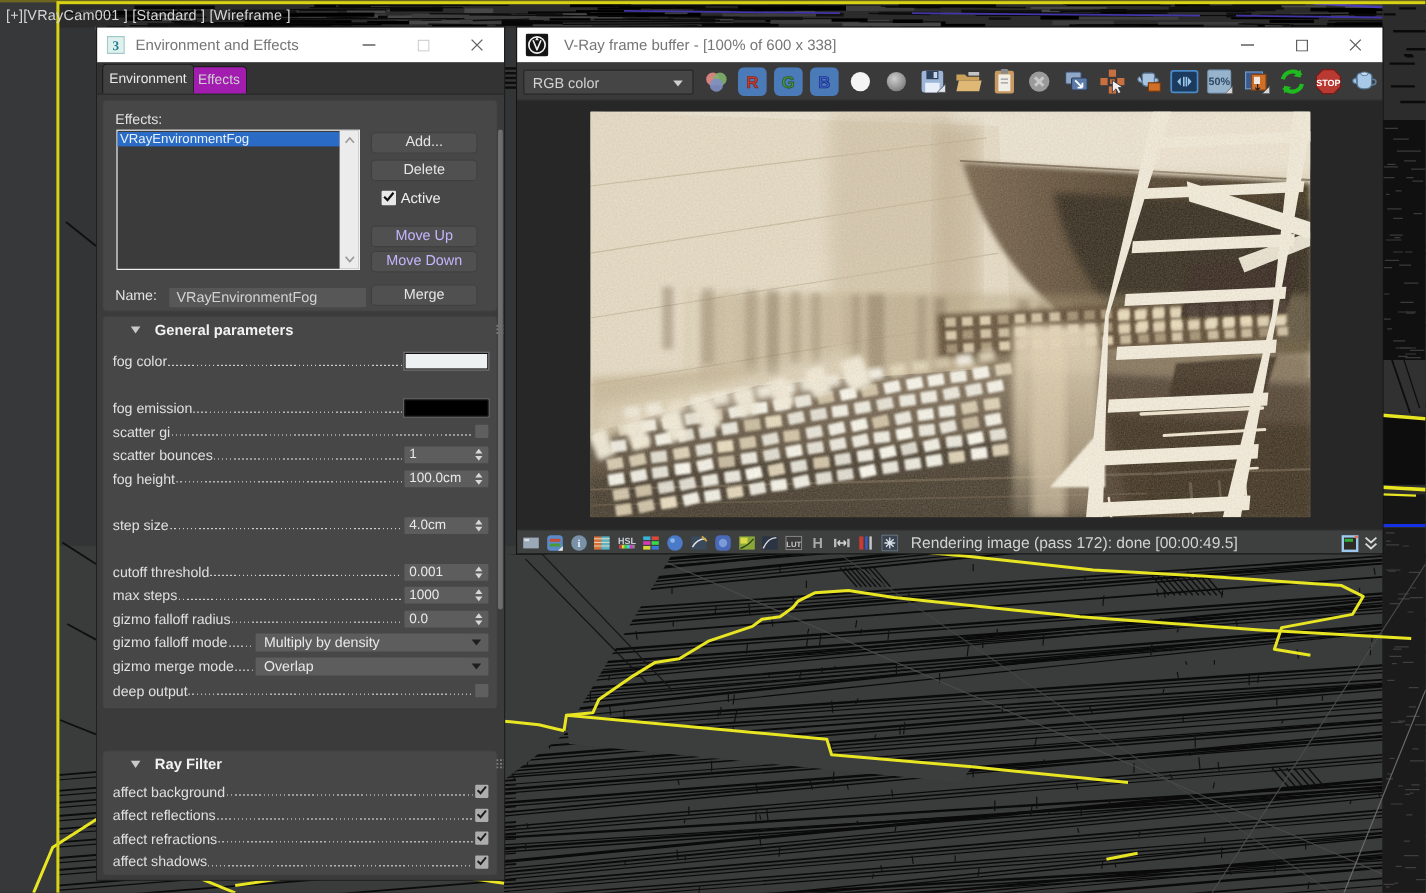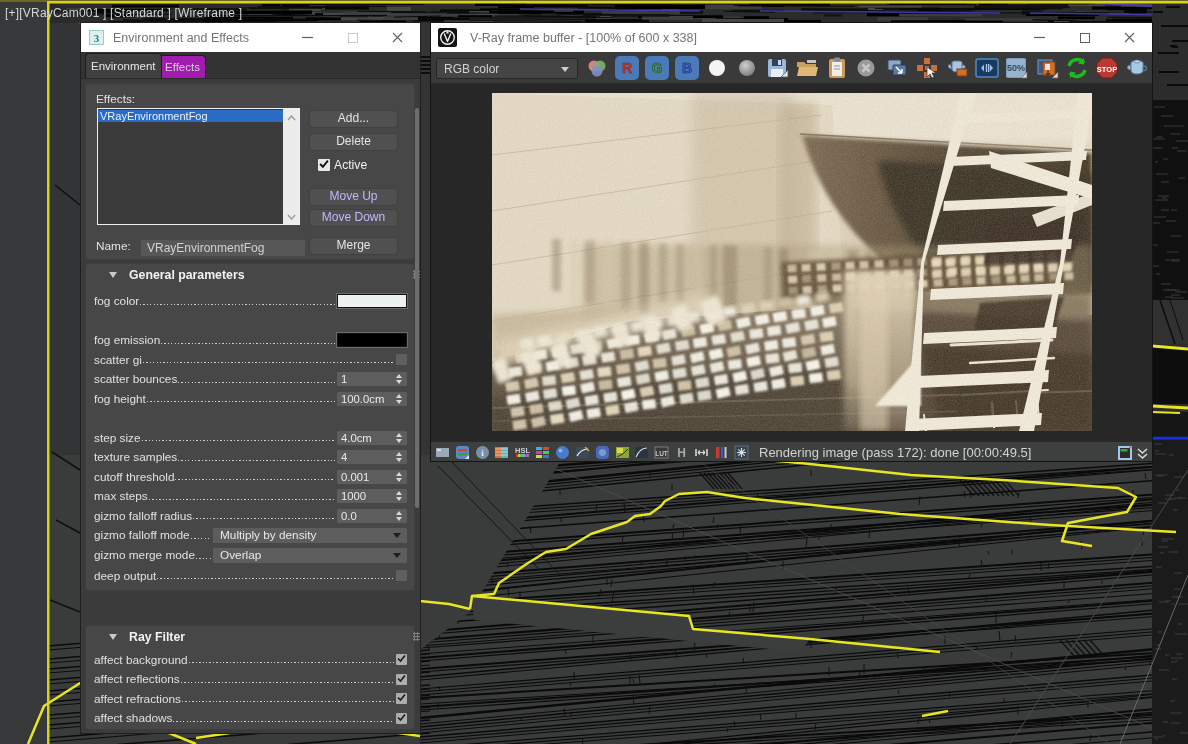--- a/index.html
+++ b/index.html
@@ -851,31 +851,20 @@
           <span class="plbl">step size</span>
           <span class="dots"></span>
           <div class="spin">
             <span>4.0cm</span>
             <span class="spa">
               <i class="up"></i>
               <i class="dn"></i>
             </span>
           </div>
         </div>
-<div class="prow" style="top:183.7px">
-          <span class="plbl">texture samples</span>
-          <span class="dots"></span>
-          <div class="spin">
-            <span>4</span>
-            <span class="spa">
-              <i class="up"></i>
-              <i class="dn"></i>
-            </span>
-          </div>
-        </div>
 <div class="prow" style="top:203.2px">
           <span class="plbl">cutoff threshold</span>
           <span class="dots"></span>
           <div class="spin">
             <span>0.001</span>
             <span class="spa">
               <i class="up"></i>
               <i class="dn"></i>
             </span>
           </div>

